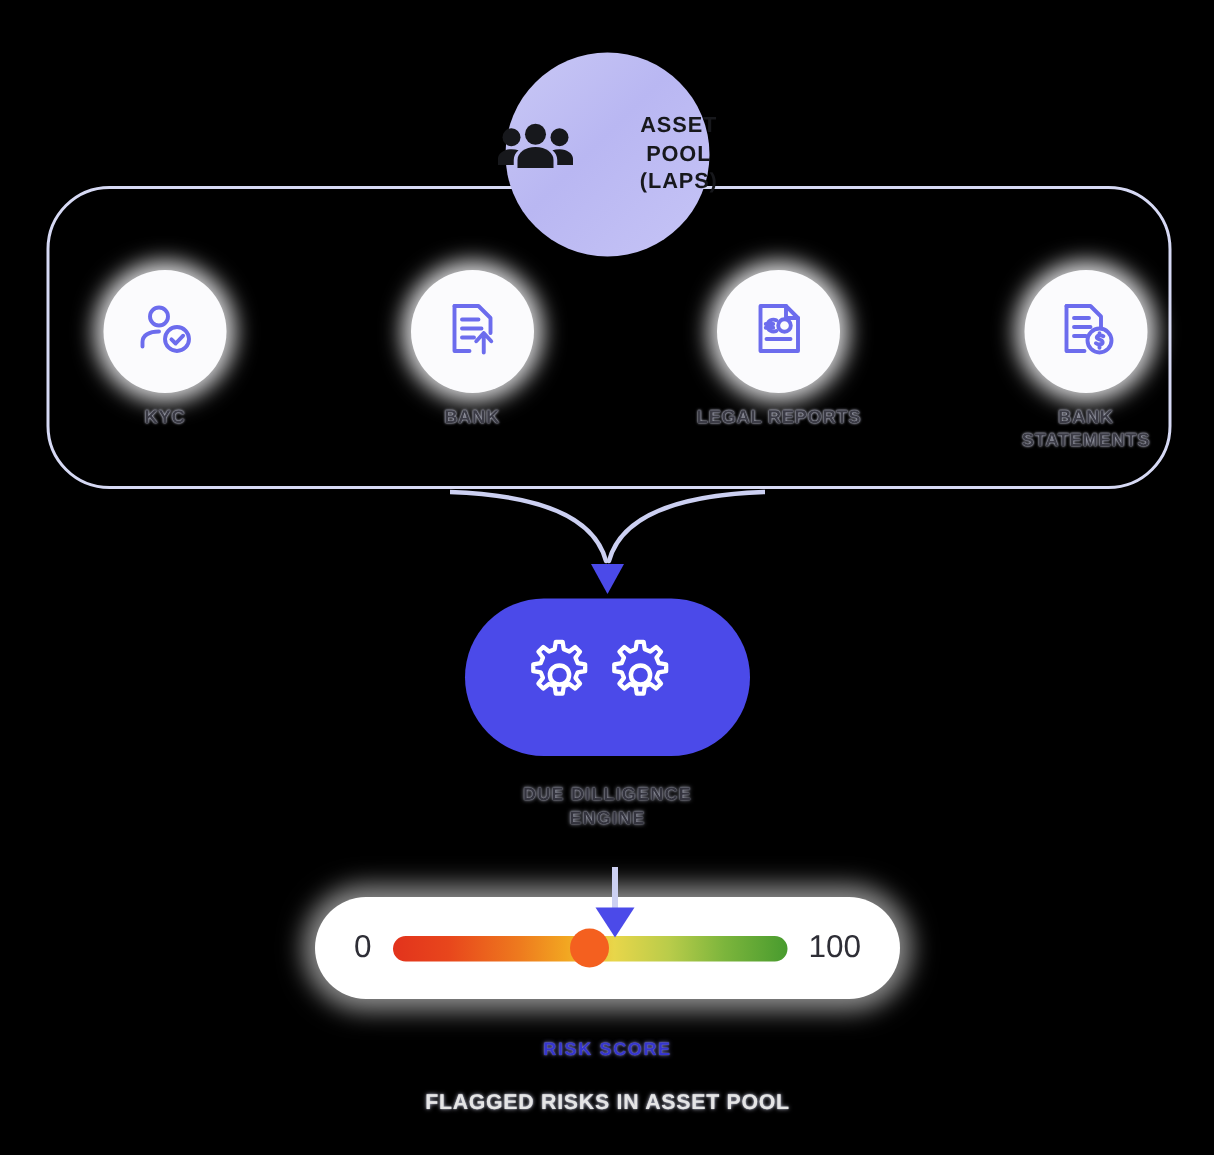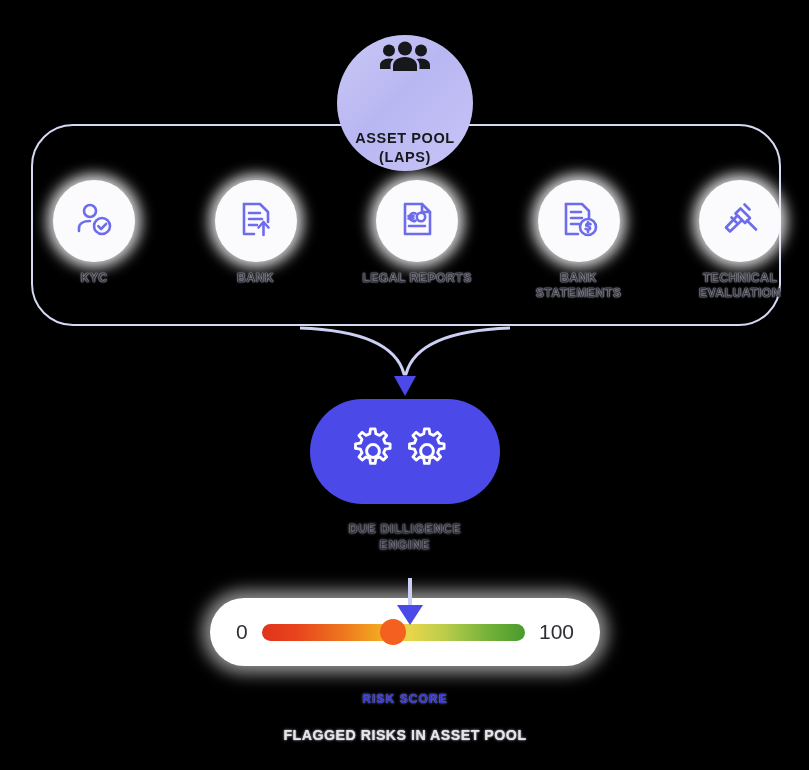--- a/index.html
+++ b/index.html
@@ -9,21 +9,21 @@
     font-family: "Liberation Sans", sans-serif;
     overflow: hidden;
   }
   #stage { position: relative; width: 809px; height: 770px; }
 
   
   .asset-pool {
     position: absolute; left: 337px; top: 35px;
     width: 136px; height: 136px; border-radius: 50%;
     background: linear-gradient(135deg, #c9c8f5 0%, #b9b7f2 45%, #c6c4f6 100%);
-    display: flex; flex-direction: column;
+    display: flex; flex-direction: row;
     align-items: center; justify-content: center;
     z-index: 6;
     gap: 45px;
   }
   .asset-pool .ap-icon { margin-bottom: 6px; }
   .asset-pool .ap-label {
     font-size: 14.5px; font-weight: bold; letter-spacing: .6px;
     color: #17181c; text-align: center; line-height: 1.28;
   }
 
@@ -34,21 +34,21 @@
     border: 2.5px solid #d6d9f4;
     border-radius: 42px;
     z-index: 2;
   }
 
   
   .icon-row {
     position: absolute; left: 31px; top: 180px;
     width: 772px; height: 130px;
     display: flex; justify-content: space-between;
-    padding: 0 8px; z-index: 4;
+    padding: 0 24px; z-index: 4;
   }
   .doc-item { width: 110px; display: flex; flex-direction: column; align-items: center; }
   .doc-circle {
     width: 82px; height: 82px; border-radius: 50%;
     background: #fbfbfd;
     display: flex; align-items: center; justify-content: center;
     box-shadow: 0 0 14px 6px rgba(250,250,253,.85);
   }
   .doc-label {
     margin-top: 9px; text-align: center;
@@ -195,34 +195,20 @@
             <path d="M8 6v30h12"></path>
             <path d="M13 14h10M13 20h11M13 26h8"></path>
             <circle cx="30" cy="29" r="8"></circle>
             <path d="M32.6 26.2c-.8-.7-3.8-1.2-4.4.6-.5 1.6 3.8 1.4 3.9 3.2.1 1.9-3.4 1.9-4.5.8M30 24.2v1.4M30 32.5v1.4"></path>
           </svg>
         </span>
       </div>
       <div class="doc-label">BANK STATEMENTS</div>
     </div>
 
-    <div class="doc-item">
-      <div class="doc-circle">
-        <span>
-          <svg width="42" height="42" viewBox="0 0 42 42" fill="none" stroke="#6c6ced" stroke-width="2.6" stroke-linecap="round" stroke-linejoin="round">
-            <path d="M21.5 10.5l9.5 9.5-5 5-9.5-9.5z"></path>
-            <path d="M25.5 6.5l5 5M12.5 19.5l5 5"></path>
-            <path d="M18 18L7 29.5l4 4L22.5 22.5"></path>
-            <path d="M28 22.5L37 31.5"></path>
-          </svg>
-        </span>
-      </div>
-      <div class="doc-label">TECHNICAL
-EVALUATION</div>
-    </div>
 
 
   </div>
 
   <div class="converge">
     <svg width="210" height="80" viewBox="0 0 210 80" fill="none">
       <path d="M0 6 C58 8 96 22 104 52" stroke="#ccd0f2" stroke-width="3" stroke-linecap="round"></path>
       <path d="M210 6 C152 8 114 22 106 52" stroke="#ccd0f2" stroke-width="3" stroke-linecap="round"></path>
       <path d="M94 54 L116 54 L105 74 Z" fill="#4b4ae9"></path>
     </svg>

